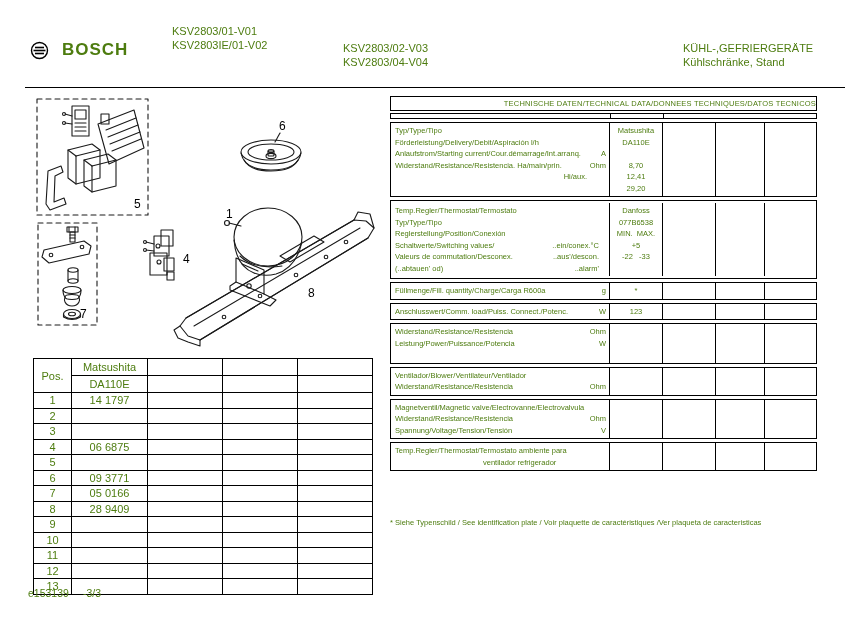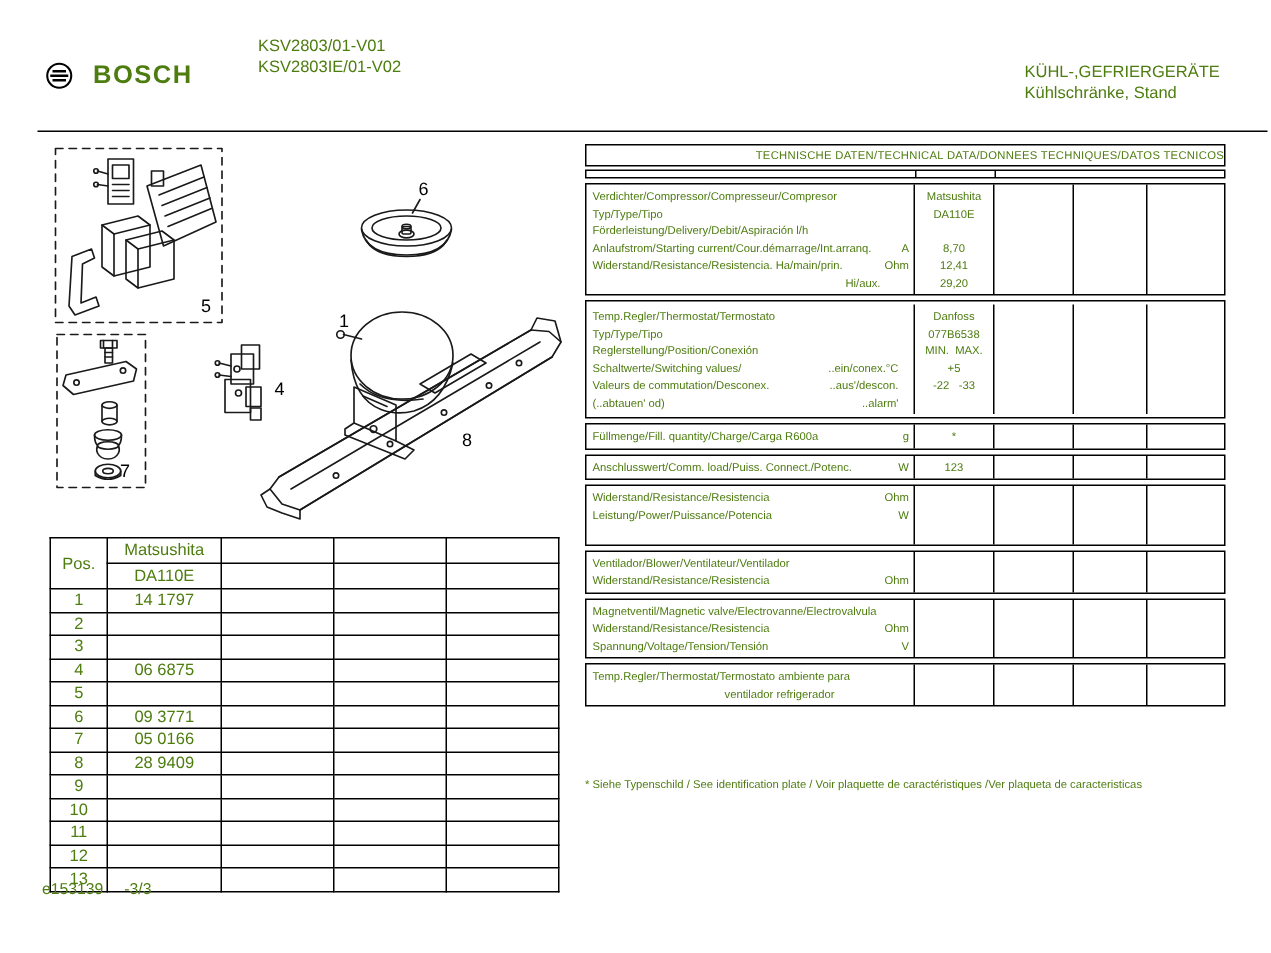--- a/index.html
+++ b/index.html
@@ -69,20 +69,24 @@
         <line x1="5" y1="12.5" x2="14" y2="12.5" stroke="#000" stroke-width="1.6"></line>
       </svg>
     </span>
     <span class="brand">BOSCH</span>
   </div>
 
   <div class="models-a">
     <div>KSV2803/01-V01</div>
     <div>KSV2803IE/01-V02</div>
   </div>
+  <div class="models-b">
+    <div>KSV2803/02-V03</div>
+    <div>KSV2803/04-V04</div>
+  </div>
   <div class="cat">
     <div>KÜHL-,GEFRIERGERÄTE</div>
     <div>Kühlschränke, Stand</div>
   </div>
   <div class="hrule"></div>
 
   <div class="diagram">
     <svg width="355" height="258" viewBox="0 0 355 258">
 
       <rect class="dg dash" x="9" y="9" width="111" height="116"></rect>
@@ -306,21 +310,20 @@
   <div class="tech">
     <div class="ttitle">TECHNISCHE DATEN/TECHNICAL DATA/DONNEES TECHNIQUES/DATOS TECNICOS</div>
     <div class="tthin">
         <div class="a"></div>
         <div class="b"></div>
         <div class="tcol4"></div>
       </div>
 
     <div class="tblock">
       <div class="tdesc">
-        <div class="tline"><span>Verdichter/Compressor/Compresseur/Compresor</span></div>
         <div class="tline"><span>Typ/Type/Tipo</span></div>
         <div class="tline"><span>Förderleistung/Delivery/Debit/Aspiración l/h</span></div>
         <div class="tline"><span>Anlaufstrom/Starting current/Cour.démarrage/Int.arranq.</span><span class="unit">A</span></div>
         <div class="tline"><span>Widerstand/Resistance/Resistencia.  Ha/main/prin.</span><span class="unit">Ohm</span></div>
         <div class="tline">
             <span class="mid-far">Hi/aux.</span>
           </div>
       </div>
       <div class="tval">
         <div class="vline">Matsushita</div>

